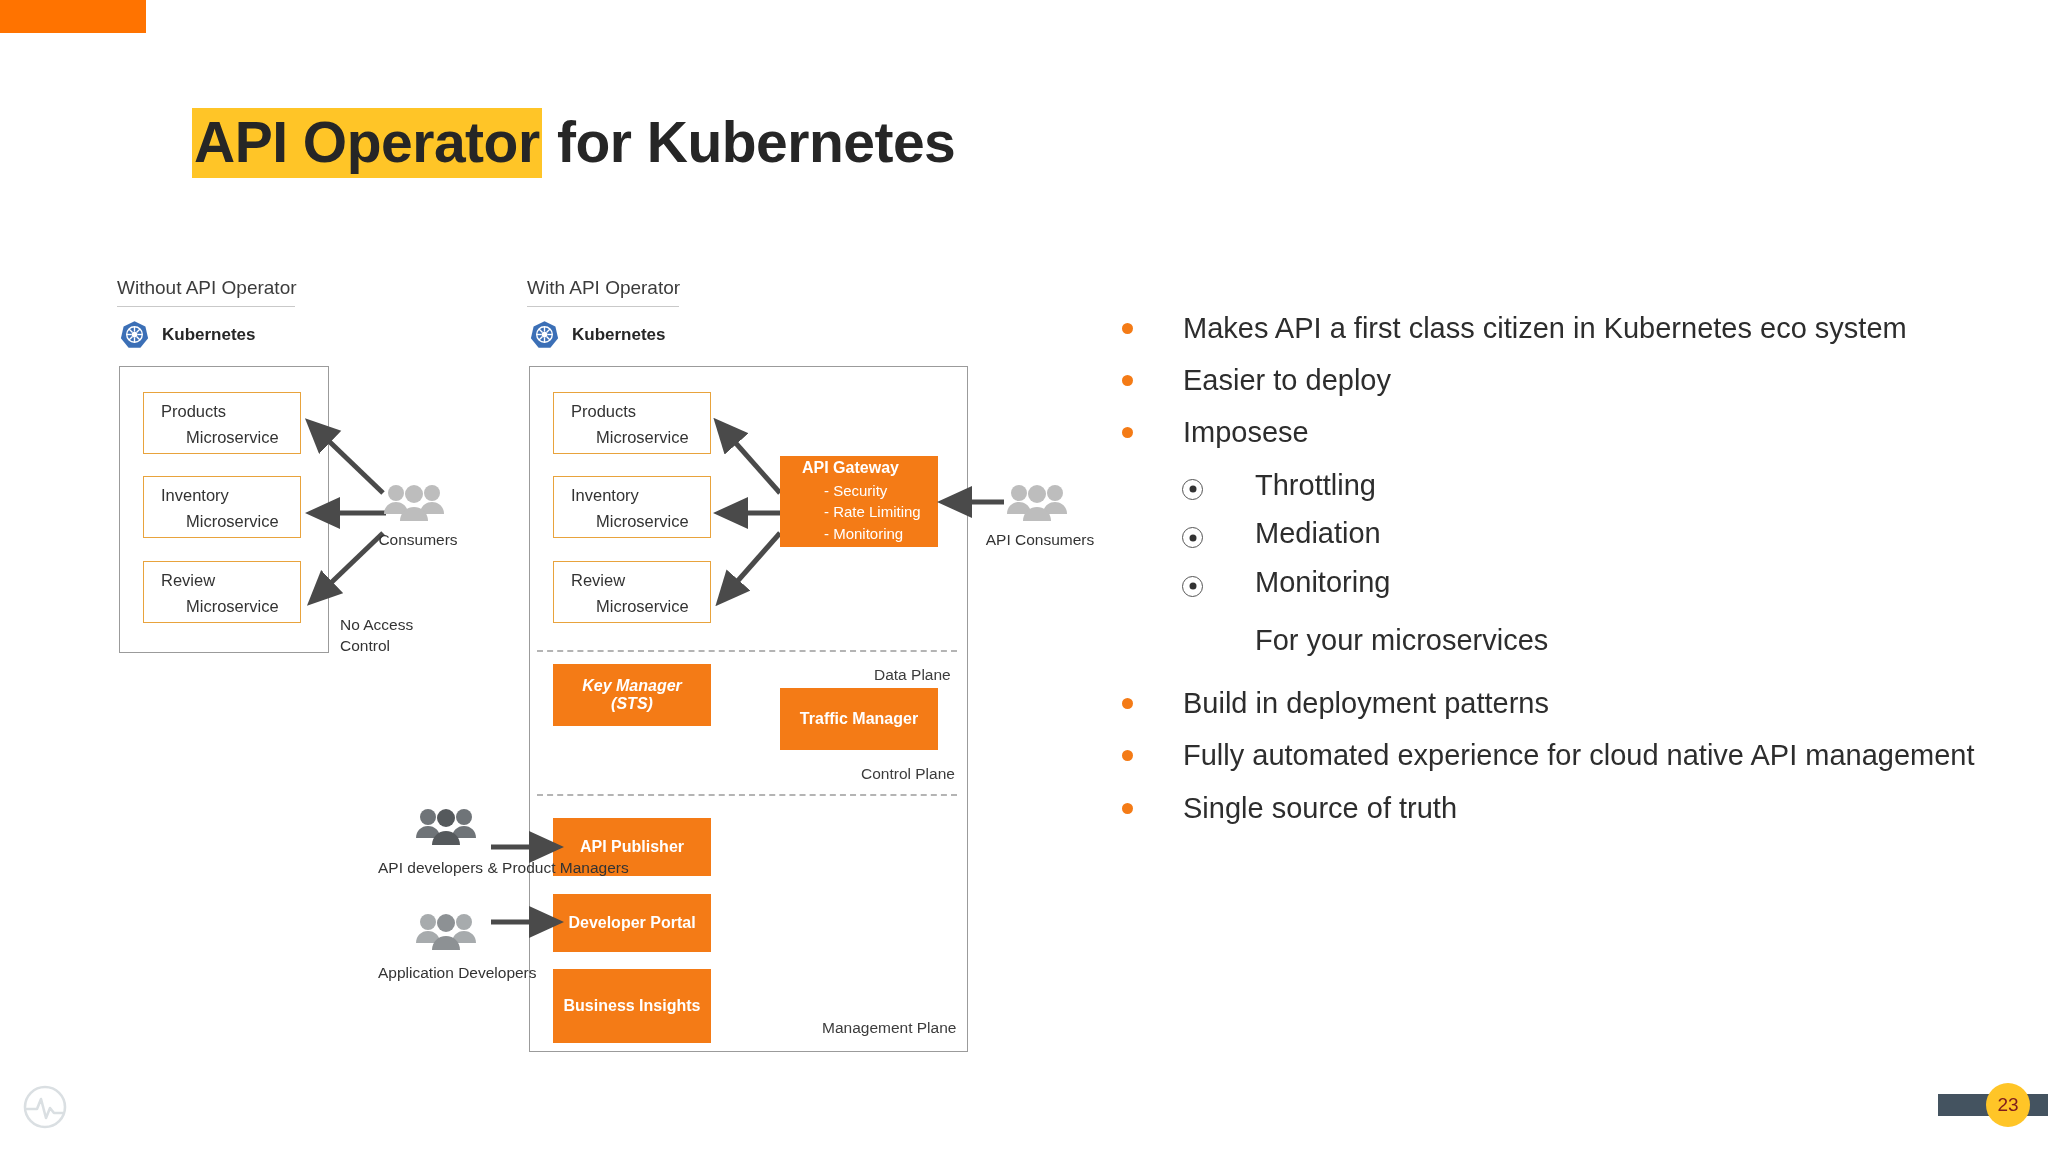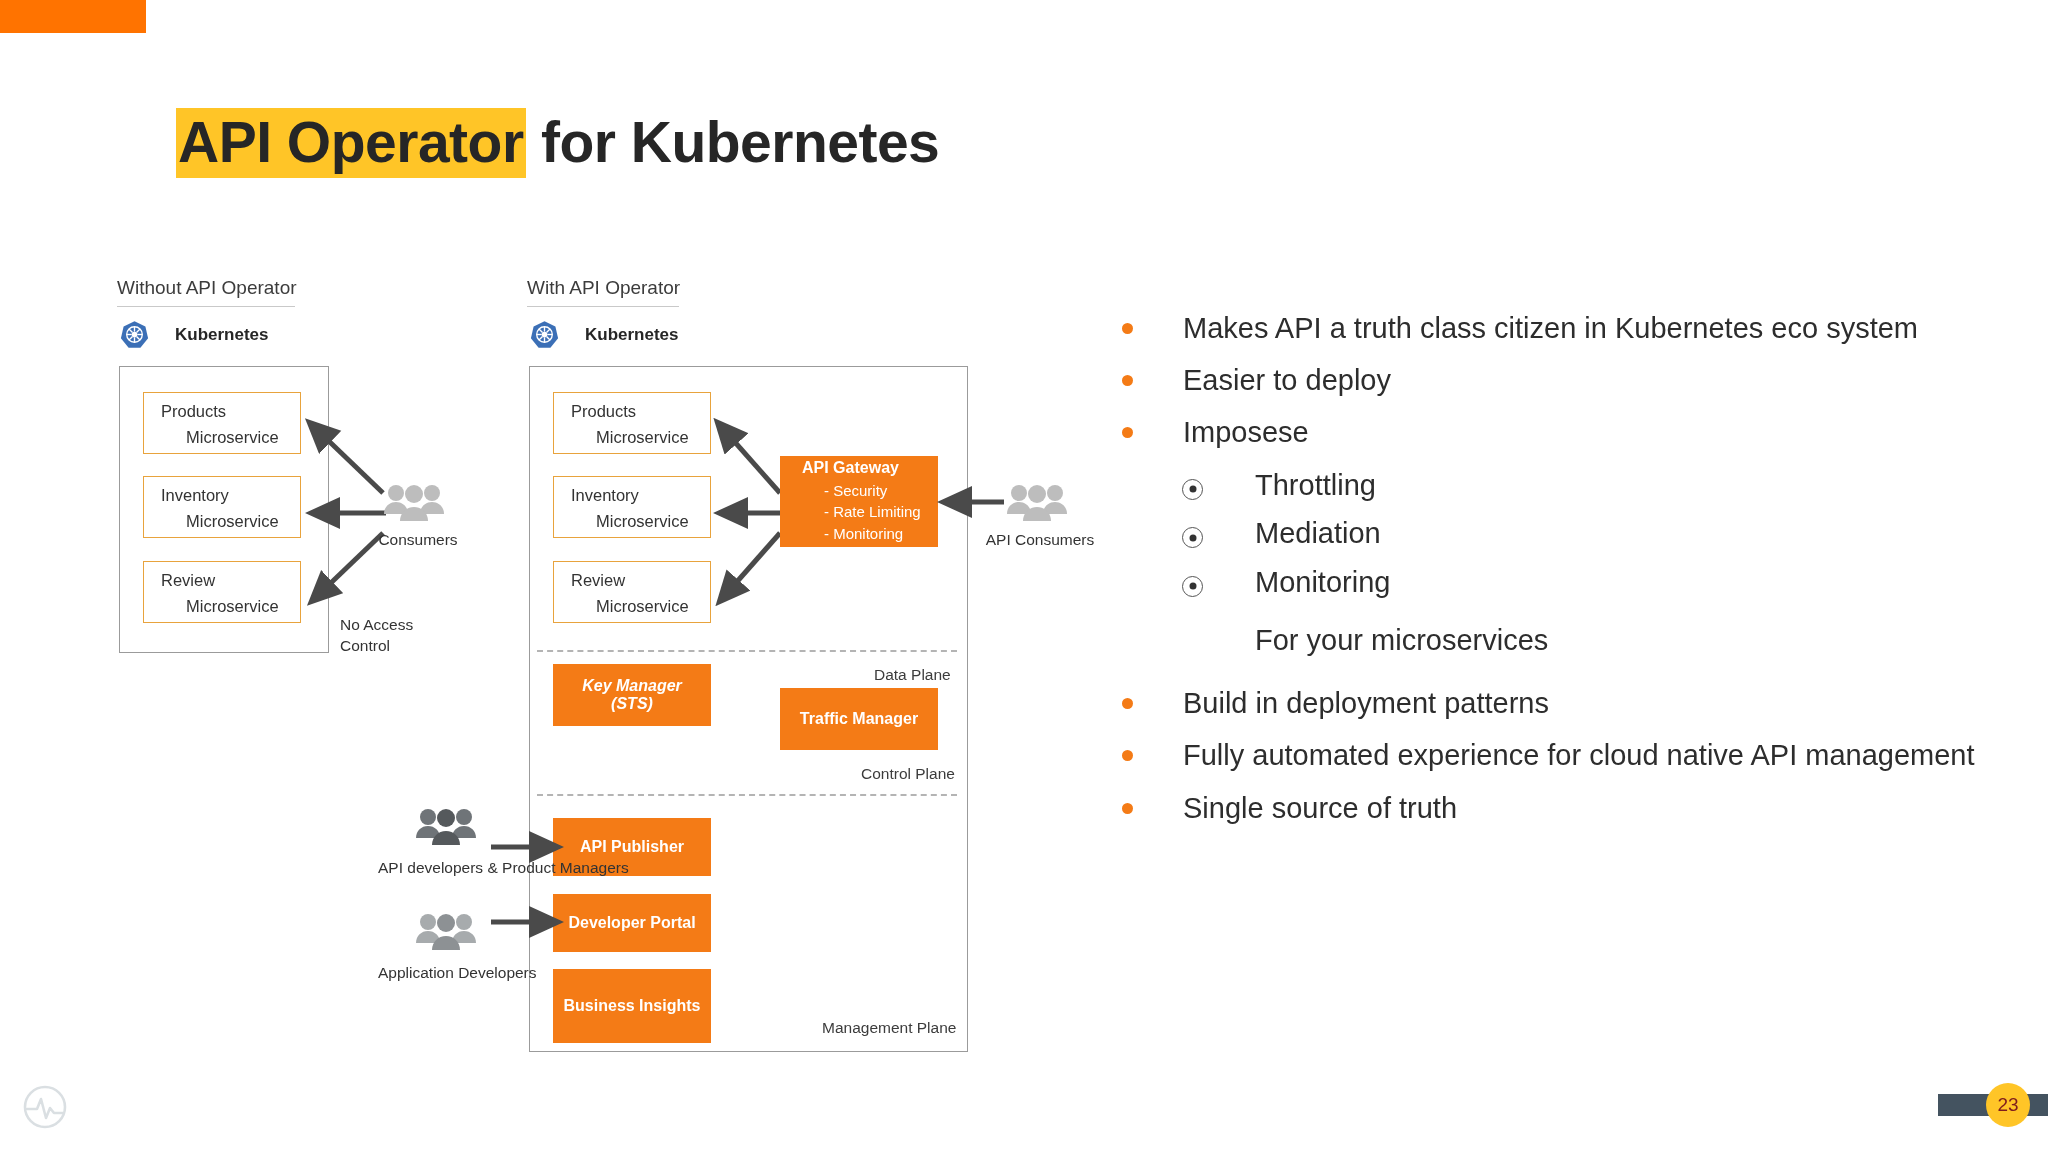--- a/index.html
+++ b/index.html
@@ -10,39 +10,39 @@
     color:#262626;
     overflow:hidden;
     position:relative;
   }
   .slide{position:absolute;inset:0;}
 
   
   .corner-bar{position:absolute;left:0;top:0;width:146px;height:33px;background:#FF7300;}
 
   
-  .title-wrap{position:absolute;left:176px;top:110px;white-space:nowrap;}
+  .title-wrap{position:absolute;left:192px;top:110px;white-space:nowrap;}
   .title-text{
     font-size:57px;font-weight:bold;letter-spacing:-0.5px;
     color:#262626;line-height:1.15;
     font-family:"Liberation Sans","DejaVu Sans",sans-serif;
   }
   .hl{background:#FFC527;padding:2px 2px 4px 2px;}
 
   
   .sec-head{
     position:absolute;font-size:19px;color:#3c3c3c;
     padding-bottom:7px;border-bottom:1.5px solid #c9c9c9;
     white-space:nowrap;
   }
   #head-without{left:117px;top:277px;width:178px;}
   #head-with{left:527px;top:277px;width:152px;}
 
   
-  .k8s-row{position:absolute;display:flex;align-items:center;gap:26px;}
+  .k8s-row{position:absolute;display:flex;align-items:center;gap:13px;}
   #k8s-left{left:120px;top:320px;}
   #k8s-right{left:530px;top:320px;}
   .k8s-label{font-size:17px;font-weight:bold;color:#262626;}
   .k8s-ico{width:29px;height:29px;display:block;}
 
   
   .box-outline{position:absolute;border:1.4px solid #9b9b9b;background:#fff;}
   #cluster-left{left:119px;top:366px;width:208px;height:285px;}
   #cluster-right{left:529px;top:366px;width:437px;height:684px;}
 
@@ -336,21 +336,21 @@
   </span>
   <svg class="arrow-svg" style="left:485px;top:910px;width:80px;height:24px;">
     <line x1="6" y1="12" x2="72" y2="12" stroke="#4a4a4a" stroke-width="5" marker-end="url(#ah)"></line>
   </svg>
   <div class="people-label" id="lbl-app-devs">Application Developers</div>
 
   <div class="bullets">
 
     <div class="b-row">
       <span class="b-dot"></span>
-      <span class="b-text">Makes API a truth class citizen in Kubernetes eco system</span>
+      <span class="b-text">Makes API a first class citizen in Kubernetes eco system</span>
     </div>
 
     <div class="b-row">
       <span class="b-dot"></span>
       <span class="b-text">Easier to deploy</span>
     </div>
 
     <div class="b-row">
       <span class="b-dot"></span>
       <span class="b-text">Imposese</span>

